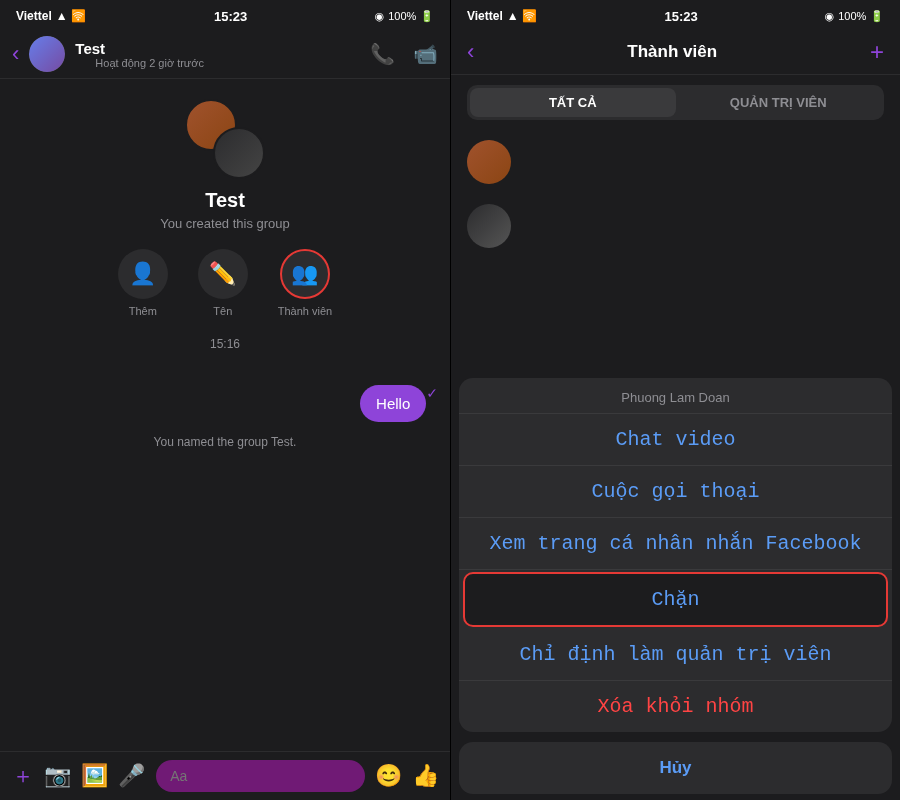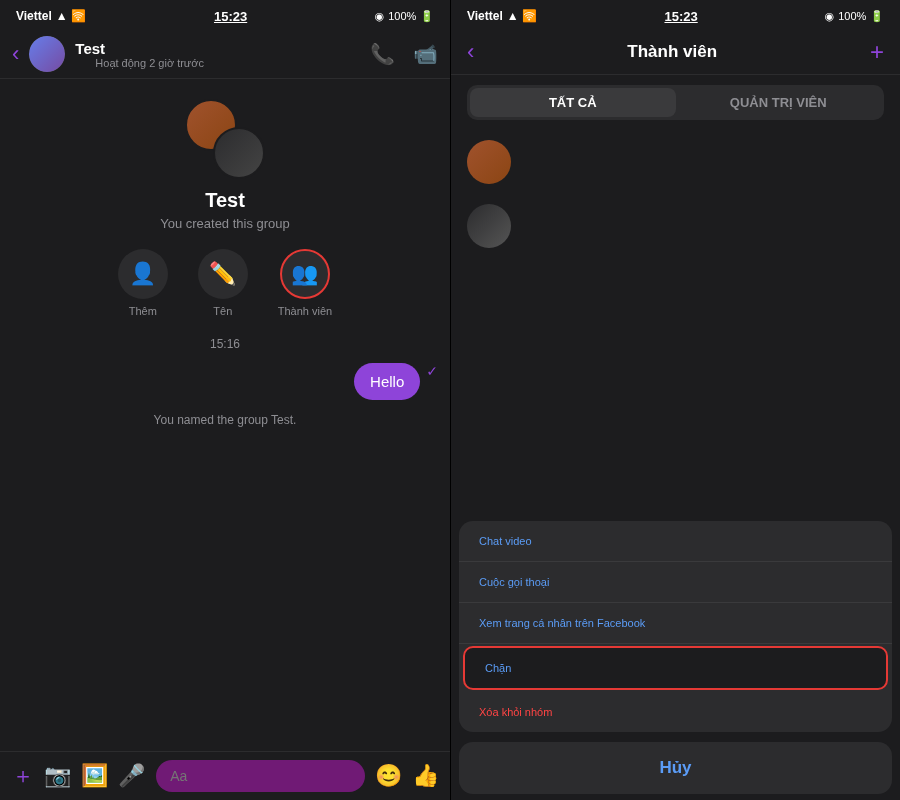--- a/index.html
+++ b/index.html
@@ -34,21 +34,20 @@
       align-items: center;
       gap: 4px;
       font-size: 12px;
       font-weight: 600;
       color: #fff;
     }
     .status-bar-center {
       font-size: 13px;
       font-weight: 600;
       color: #fff;
-      text-decoration: underline;
     }
     .status-bar-right {
       display: flex;
       align-items: center;
       gap: 4px;
       font-size: 11px;
       color: #fff;
     }
 
     
@@ -182,35 +181,35 @@
     }
     .action-btn-label {
       font-size: 11px;
       color: #8e8e93;
     }
 
     
     .timestamp {
       font-size: 12px;
       color: #8e8e93;
-      margin-bottom: 12px;
+      margin-bottom: 34px;
     }
 
     
     .messages-area {
       width: 100%;
       padding: 0 12px;
       display: flex;
       flex-direction: column;
       gap: 8px;
     }
     .message-bubble-right {
       align-self: flex-end;
       display: flex;
-      gap: 6px;
+      gap: 0;
     }
     .bubble {
       background: #8e44d9;
       color: #fff;
       border-radius: 20px;
       padding: 10px 16px;
       font-size: 15px;
       max-width: 200px;
     }
     .check-icon {
@@ -350,24 +349,26 @@
     }
     .context-menu-header {
       text-align: center;
       padding: 12px 0 8px;
       font-size: 13px;
       color: #8e8e93;
       border-bottom: 1px solid #3a3a3c;
     }
     .context-menu-item {
       padding: 14px 20px;
-      font-size: 11px;
+      text-align: center;
+      font-size: 20px;
       color: #5b9cf6;
       border-bottom: 1px solid #3a3a3c;
       cursor: pointer;
+      font-family: Liberation Mono, monospace;
     }
     .context-menu-item:last-child {
       border-bottom: none;
     }
     .context-menu-item.danger {
       color: #ff4444;
     }
     .context-menu-item.highlighted {
       background: #1c1c1e;
       border: 2px solid #e53935;
@@ -513,22 +514,24 @@
   <div class="members-list">
     <div class="member-item">
       <div class="member-avatar"></div>
     </div>
     <div class="member-item">
       <div class="member-avatar member-avatar-2"></div>
     </div>
   </div>
 
   <div class="context-menu">
+    <div class="context-menu-header">Phuong Lam Doan</div>
     <div class="context-menu-item">Chat video</div>
     <div class="context-menu-item">Cuộc gọi thoại</div>
-    <div class="context-menu-item">Xem trang cá nhân trên Facebook</div>
+    <div class="context-menu-item">Xem trang cá nhân nhắn Facebook</div>
     <div class="context-menu-item highlighted">Chặn</div>
+    <div class="context-menu-item">Chỉ định làm quản trị viên</div>
     <div class="context-menu-item danger">Xóa khỏi nhóm</div>
   </div>
 
   <div class="cancel-btn">Hủy</div>
 
 </div>
 
 </body></html>

